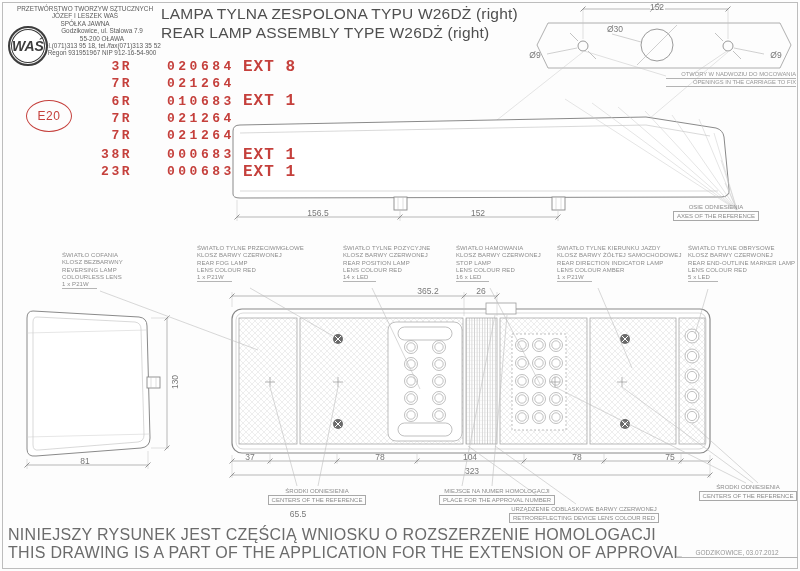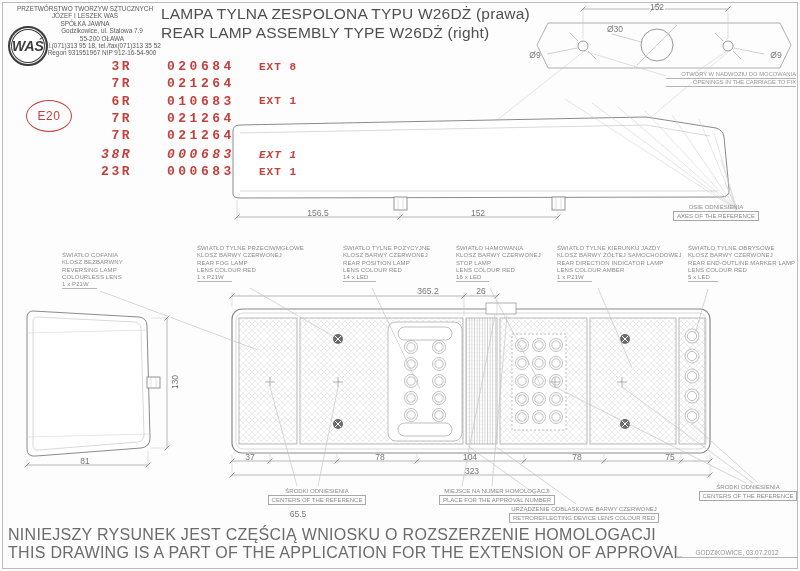--- a/index.html
+++ b/index.html
@@ -12,24 +12,24 @@
   .company{left:6px;top:5px;width:158px;text-align:center;font-size:6.4px;line-height:7.4px;color:#5a5a5a;}
   .company .cline:nth-child(n+4){padding-left:34px;}
   .logo-circle{left:8px;top:26px;width:36px;height:36px;border:2.5px solid #3d3d3d;border-radius:50%;
     box-shadow:inset 0 0 0 1px #fff, inset 0 0 0 2px #3d3d3d;
     display:flex;align-items:center;justify-content:center;font-style:italic;font-weight:bold;font-size:14px;color:#3d3d3d;background:#fff;}
   
   .title{left:161px;top:4px;width:420px;font-size:15.5px;line-height:19px;color:#4f4f4f;letter-spacing:.2px;}
   
   .approvals{left:84px;top:60px;color:#c5403c;font-family:"Liberation Mono",monospace;font-weight:700;font-size:13px;}
   .appr-row{display:flex;align-items:center;height:13px;margin-bottom:4.3px;}
-  .appr-row.gap{margin-top:6px;font-style:italic;}
+  .appr-row.gap{margin-top:6px;}
   .appr-code{width:48px;text-align:right;letter-spacing:2.5px;}
   .appr-num{margin-left:35px;width:74px;letter-spacing:3.5px;}
-  .appr-ext{margin-left:18px;font-size:11px;letter-spacing:1px;white-space:nowrap;}
+  .appr-ext{margin-left:2px;font-size:16px;letter-spacing:1px;white-space:nowrap;}
   .e-mark{left:26px;top:100px;width:44px;height:30px;border:1.6px solid #c5403c;border-radius:50%;
     color:#c5403c;font-size:12px;display:flex;align-items:center;justify-content:center;letter-spacing:.5px;}
   
   .lbl{font-size:6px;line-height:7.3px;color:#8c8c8c;letter-spacing:.1px;}
   .fn-block div:nth-child(5){border-bottom:.8px solid #b5b5b5;width:max-content;padding-right:8px;}
   .dim{font-size:8.5px;color:#787878;text-align:center;white-space:nowrap;}
   .rot{transform:rotate(-90deg);transform-origin:center;}
   .ref{text-align:center;font-size:6px;line-height:8px;color:#8c8c8c;}
   .ref .en{border:.8px solid #a8a8a8;display:inline-block;padding:0 3px;background:#fdfdfd;}
   .note{text-align:right;font-size:5.8px;line-height:7px;color:#979797;}
@@ -216,21 +216,21 @@
     <div class="cline">JÓZEF I LESZEK WAŚ</div>
     <div class="cline">SPÓŁKA JAWNA</div>
     <div class="cline">Godzikowice, ul. Stalowa 7.9</div>
     <div class="cline">55-200  OŁAWA</div>
     <div class="cline">tel.(071)313 95 18, tel./fax(071)313 35 52</div>
     <div class="cline">Regon 931951967 NIP 912-16-54-900</div>
   </div>
   <div class="abs logo-circle">WAŚ</div>
 
   <div class="abs title">
-    <div>LAMPA TYLNA ZESPOLONA TYPU W26DŻ (prawa)</div>
+    <div>LAMPA TYLNA ZESPOLONA TYPU W26DŻ (right)</div>
     <div>REAR LAMP ASSEMBLY TYPE W26DŻ (right)</div>
   </div>
 
   <div class="abs e-mark">E20</div>
   <div class="abs approvals">
     <div class="appr-row">
         <span class="appr-code">3R</span>
         <span class="appr-num">020684</span>
         <span class="appr-ext">EXT 8</span>
       </div>

